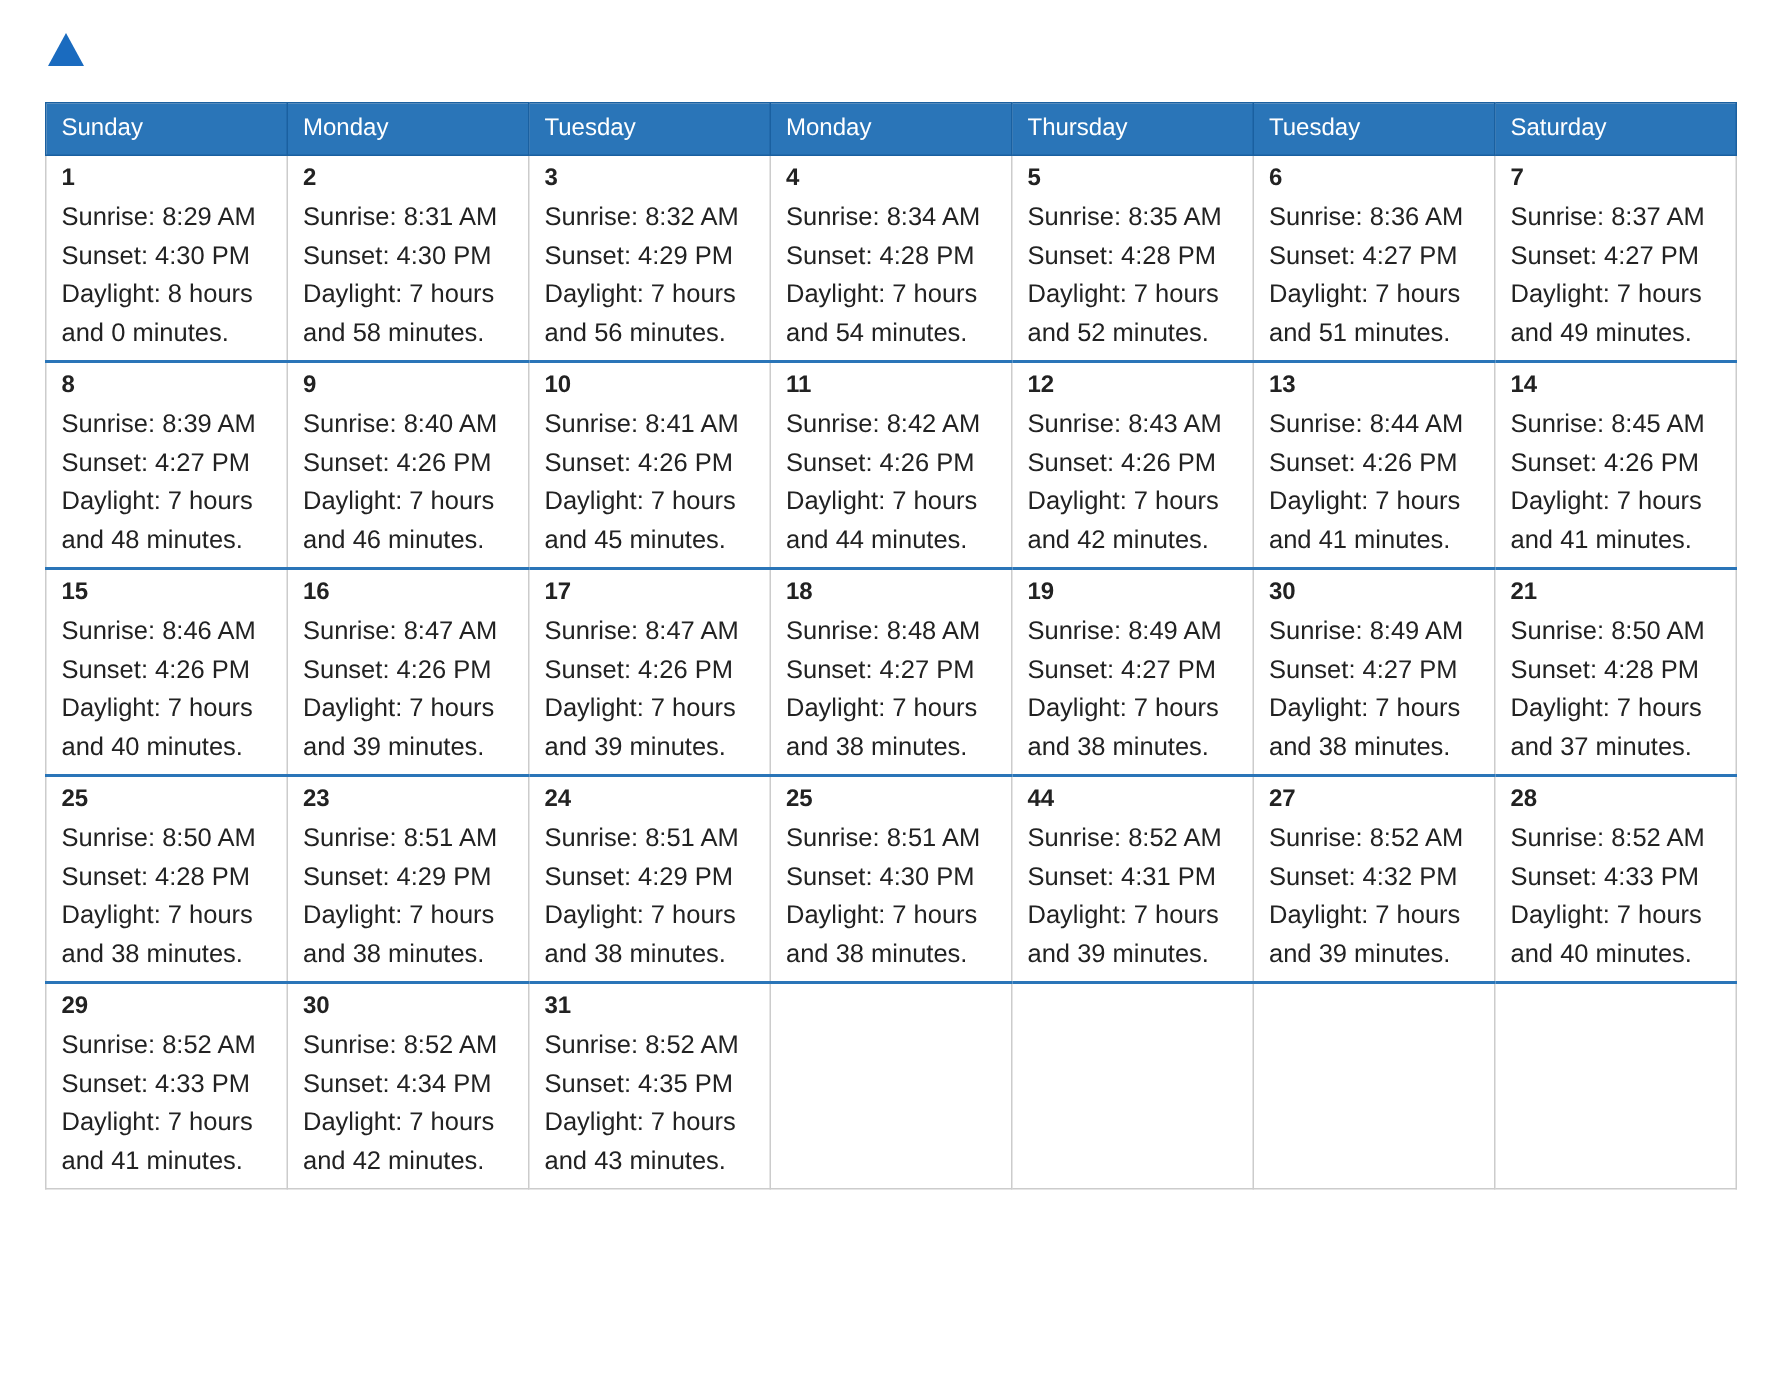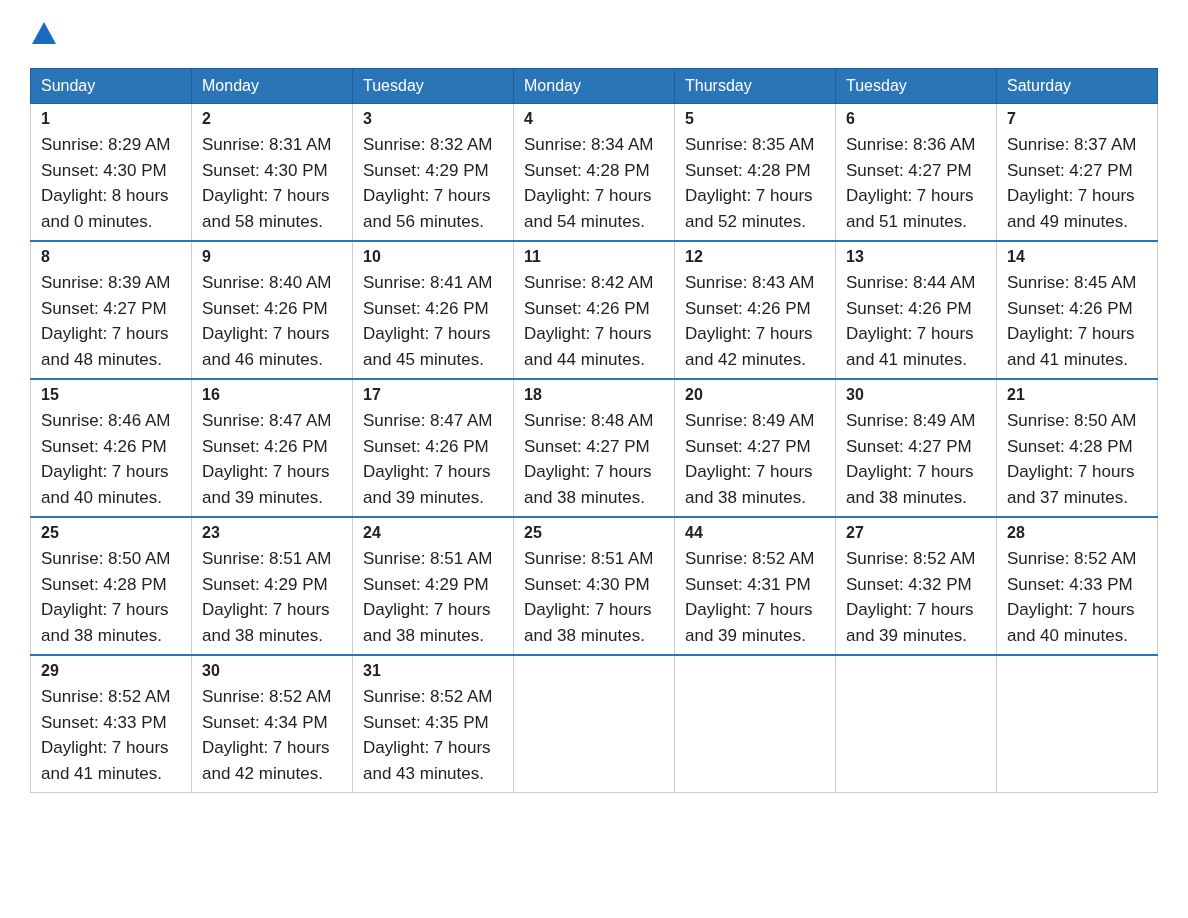--- a/index.html
+++ b/index.html
@@ -212,21 +212,21 @@
       </td>
         <td>
         <span class="day-number">17</span>
         <span class="day-info">Sunrise: 8:47 AM<br>Sunset: 4:26 PM<br>Daylight: 7 hours<br>and 39 minutes.</span>
       </td>
         <td>
         <span class="day-number">18</span>
         <span class="day-info">Sunrise: 8:48 AM<br>Sunset: 4:27 PM<br>Daylight: 7 hours<br>and 38 minutes.</span>
       </td>
         <td>
-        <span class="day-number">20</span>
+        <span class="day-number">19</span>
         <span class="day-info">Sunrise: 8:49 AM<br>Sunset: 4:27 PM<br>Daylight: 7 hours<br>and 38 minutes.</span>
       </td>
         <td>
         <span class="day-number">30</span>
         <span class="day-info">Sunrise: 8:49 AM<br>Sunset: 4:27 PM<br>Daylight: 7 hours<br>and 38 minutes.</span>
       </td>
         <td>
         <span class="day-number">21</span>
         <span class="day-info">Sunrise: 8:50 AM<br>Sunset: 4:28 PM<br>Daylight: 7 hours<br>and 37 minutes.</span>
       </td>

